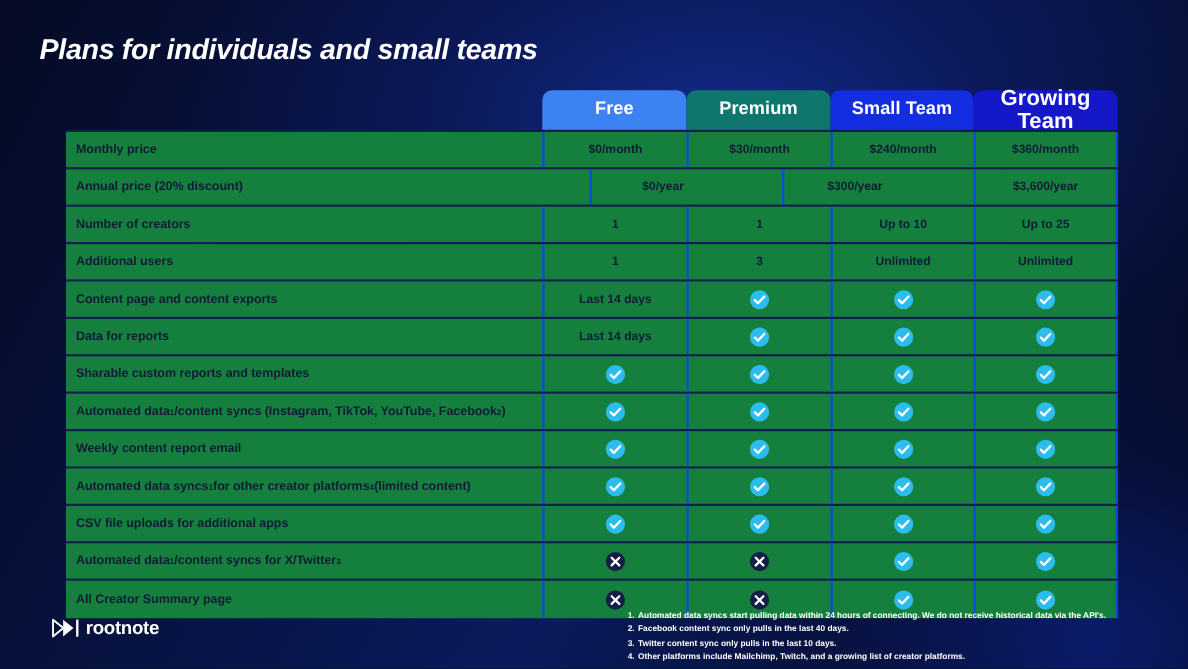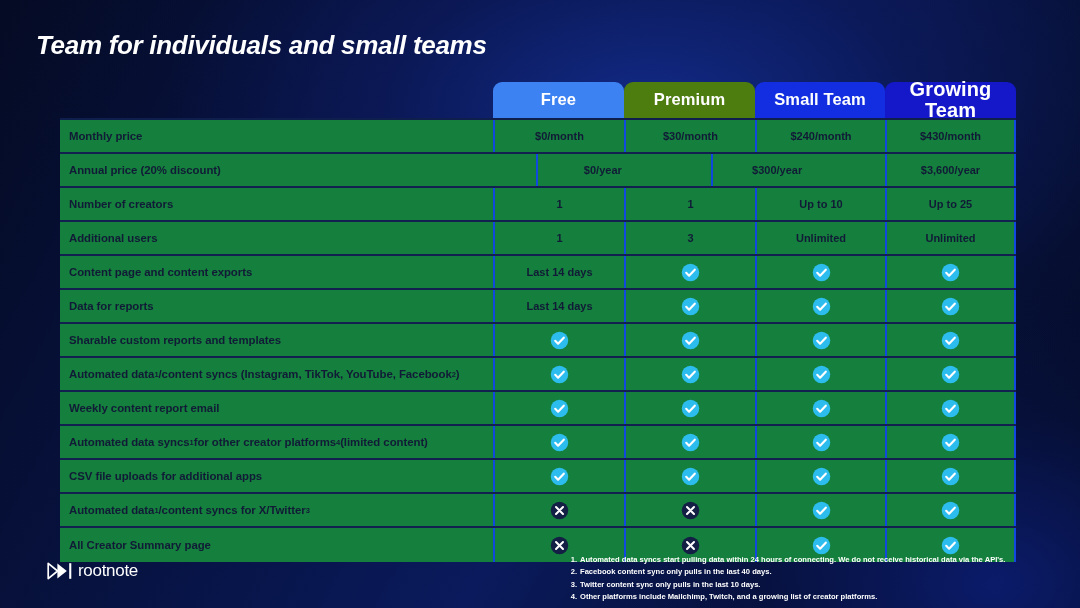--- a/index.html
+++ b/index.html
@@ -34,21 +34,21 @@
     flex:0 0 auto;
     border-radius:9px 9px 0 0;
     color:#ffffff; font-weight:bold;
     display:flex; align-items:center; justify-content:center;
     text-align:center; line-height:1.07;
     font-size:16.5px;
     letter-spacing:0.1px;
     margin-top:12px;
   }
   .hdr.c1 { width:131px; background:#3d82f2; }
-  .hdr.c2 { width:131px; background:#4d7c0f; }
+  .hdr.c2 { width:131px; background:#0f766e; }
   .hdr.c3 { width:130px; background:#122ee0; }
   .hdr.c4 { width:131px; background:#1418c9; font-size:20px; }
 
   .body { border-top:2px solid #0f1f4d; }
 
   .row {
     display:flex;
     background:#15803d;
     border-bottom:2px solid #11204f;
     height:34px;
@@ -82,59 +82,59 @@
   
   .logo {
     position:absolute; left:47px; top:561px;
     display:flex; align-items:center; gap:5px;
   }
   .logo-mark { width:26px; height:18px; display:block; }
   .logo-text {
     font-size:17px; color:#ffffff; letter-spacing:-0.3px;
     white-space:nowrap;
   }
-  .logo-text b { font-weight:normal;margin-top:28px; }
-  .logo-text span { font-weight:normal; }
+  .logo-text b { font-weight:bold;margin-top:28px; }
+  .logo-text span { font-weight:bold; }
 
   .notes {
     position:absolute; left:568px; top:554px; width:470px;
   }
   .note {
     display:flex; gap:3px;
     color:#ffffff; font-size:7.6px; font-weight:bold;
     line-height:1.62; white-space:nowrap;
   }
   .note .num { min-width:9px; text-align:right; }
 </style>
 </head>
 <body>
 
 <div class="bg"></div>
 
 <div class="page">
 
-  <div class="title">Team for individuals and small teams</div>
+  <div class="title">Plans for individuals and small teams</div>
 
   <div class="table">
 
     <div class="hdr-row">
       <div class="hdr-spacer"></div>
       <div class="hdr c1">Free</div>
       <div class="hdr c2">Premium</div>
       <div class="hdr c3">Small Team</div>
       <div class="hdr c4">Growing Team</div>
     </div>
 
     <div class="body" id="table-body">
         <div class="row">
           <div class="cell-label">Monthly price</div>
           <div class="cell c1">$0/month</div>
           <div class="cell c2">$30/month</div>
           <div class="cell c3">$240/month</div>
-          <div class="cell c4">$430/month</div>
+          <div class="cell c4">$360/month</div>
         </div>
         <div class="row">
           <div class="cell-label">Annual price (20% discount)</div>
           <div class="cell c1">$0/year</div>
           <div class="cell c2">$300/year</div>
           <div class="cell c4">$3,600/year</div>
         </div>
         <div class="row">
           <div class="cell-label">Number of creators</div>
           <div class="cell c1">1</div>

